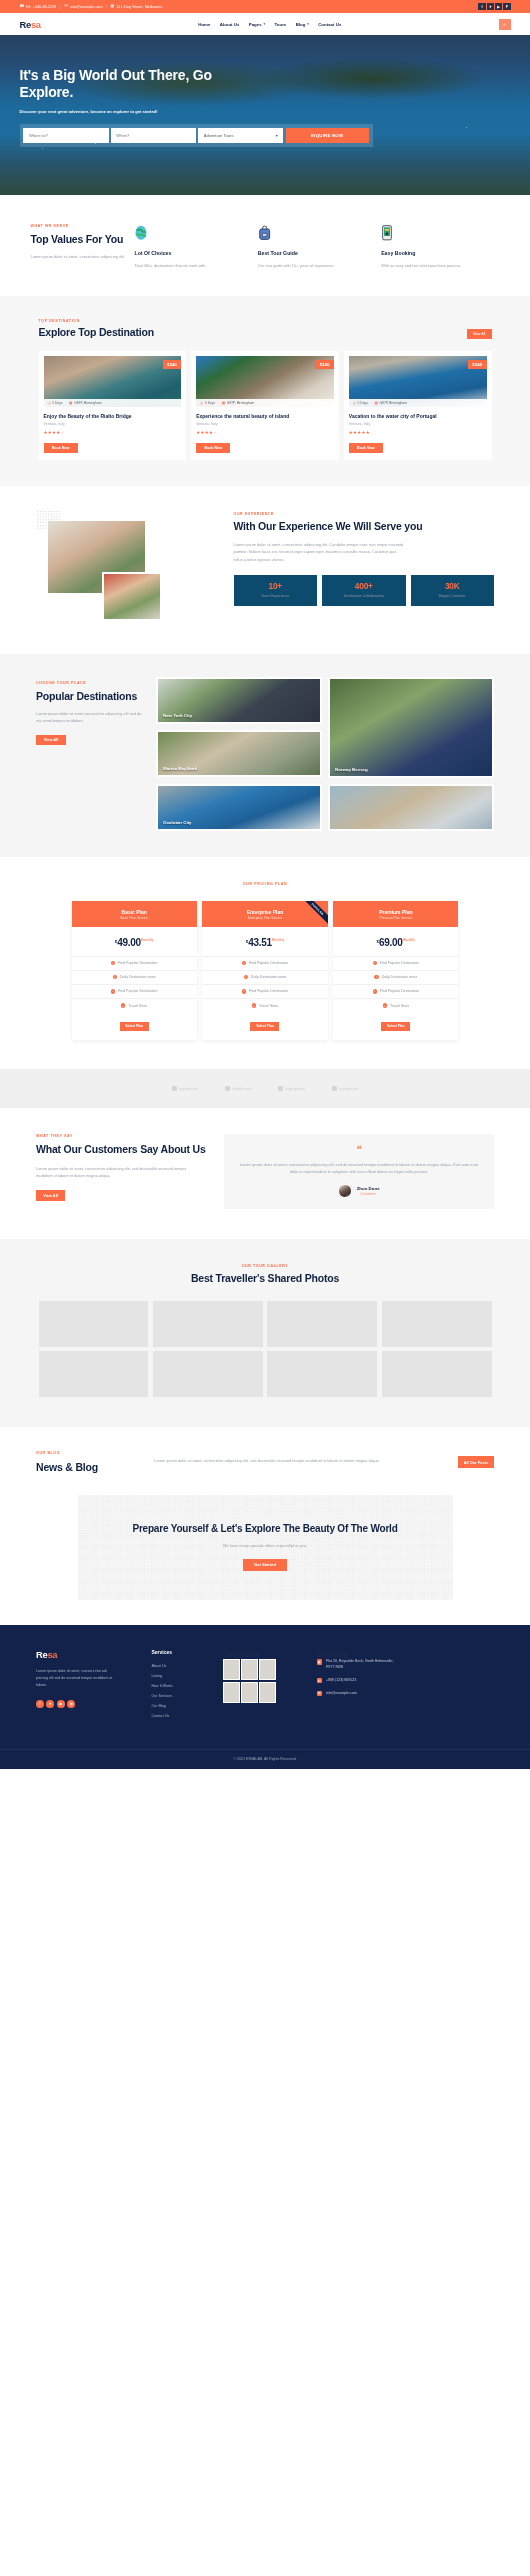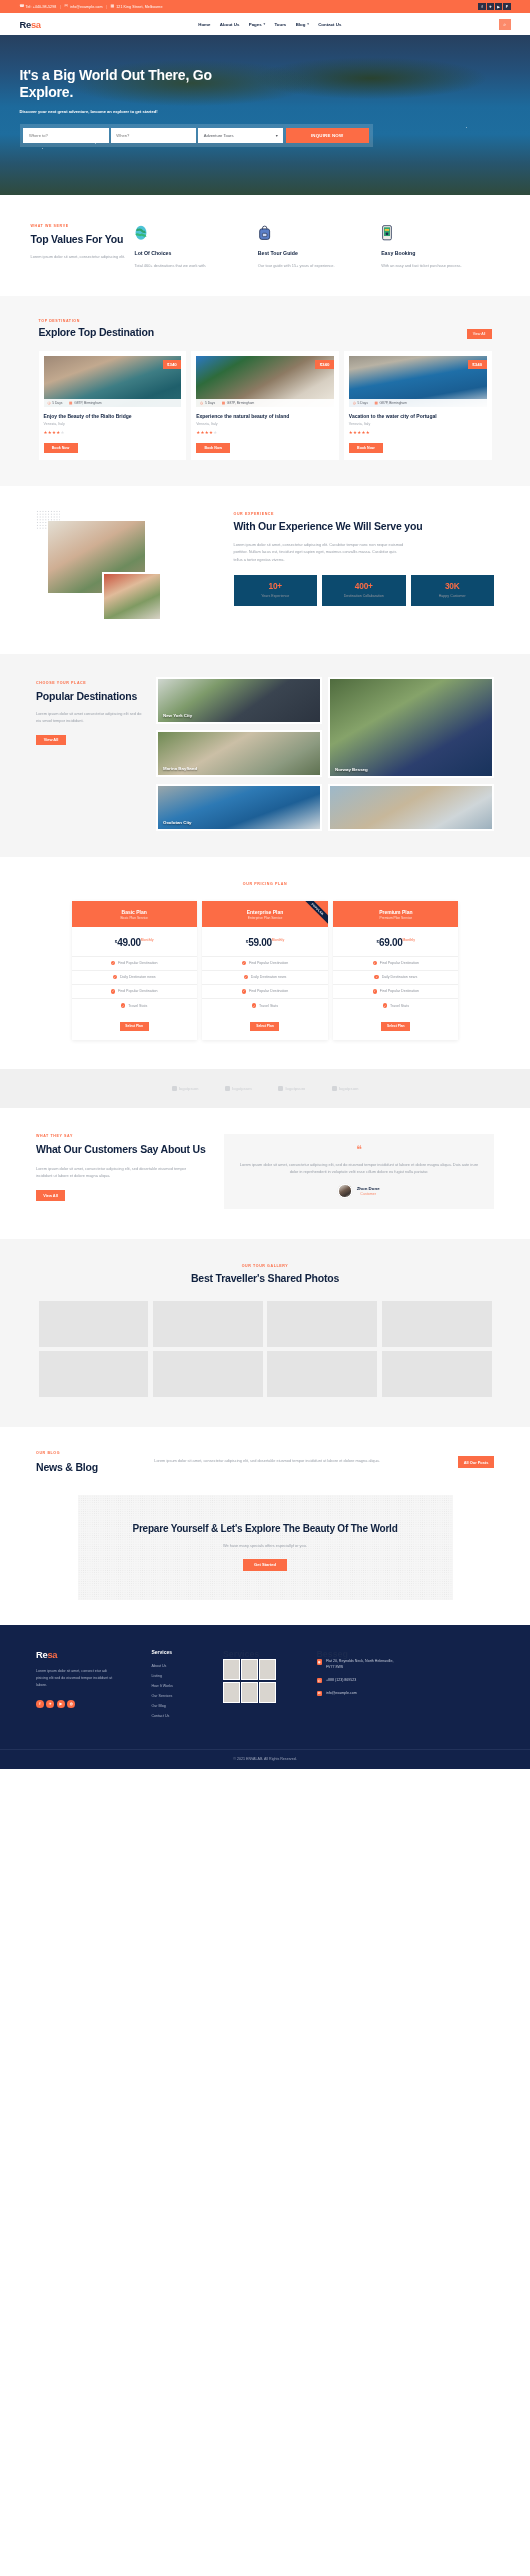--- a/index.html
+++ b/index.html
@@ -506,21 +506,21 @@
       <div class="pfoot"><button class="btn select">Select Plan</button></div>
     </div>
 
     <div class="plan">
       <div class="phead">
         <div class="ribbon">POPULAR</div>
         <div class="pname">Enterprise Plan</div>
         <div class="pdesc">Enterprise Plan Service</div>
       </div>
       <div class="pprice">
-        <span class="cur">$</span><span class="amt">59.00</span><span class="per">Monthly</span>
+        <span class="cur">$</span><span class="amt">43.51</span><span class="per">Monthly</span>
       </div>
       <div class="feat">
           <span class="chk">✓</span>
           <span>Find Popular Destination</span>
         </div>
       <div class="feat">
           <span class="chk">✓</span>
           <span>Daily Destinaton news</span>
         </div>
       <div class="feat">

